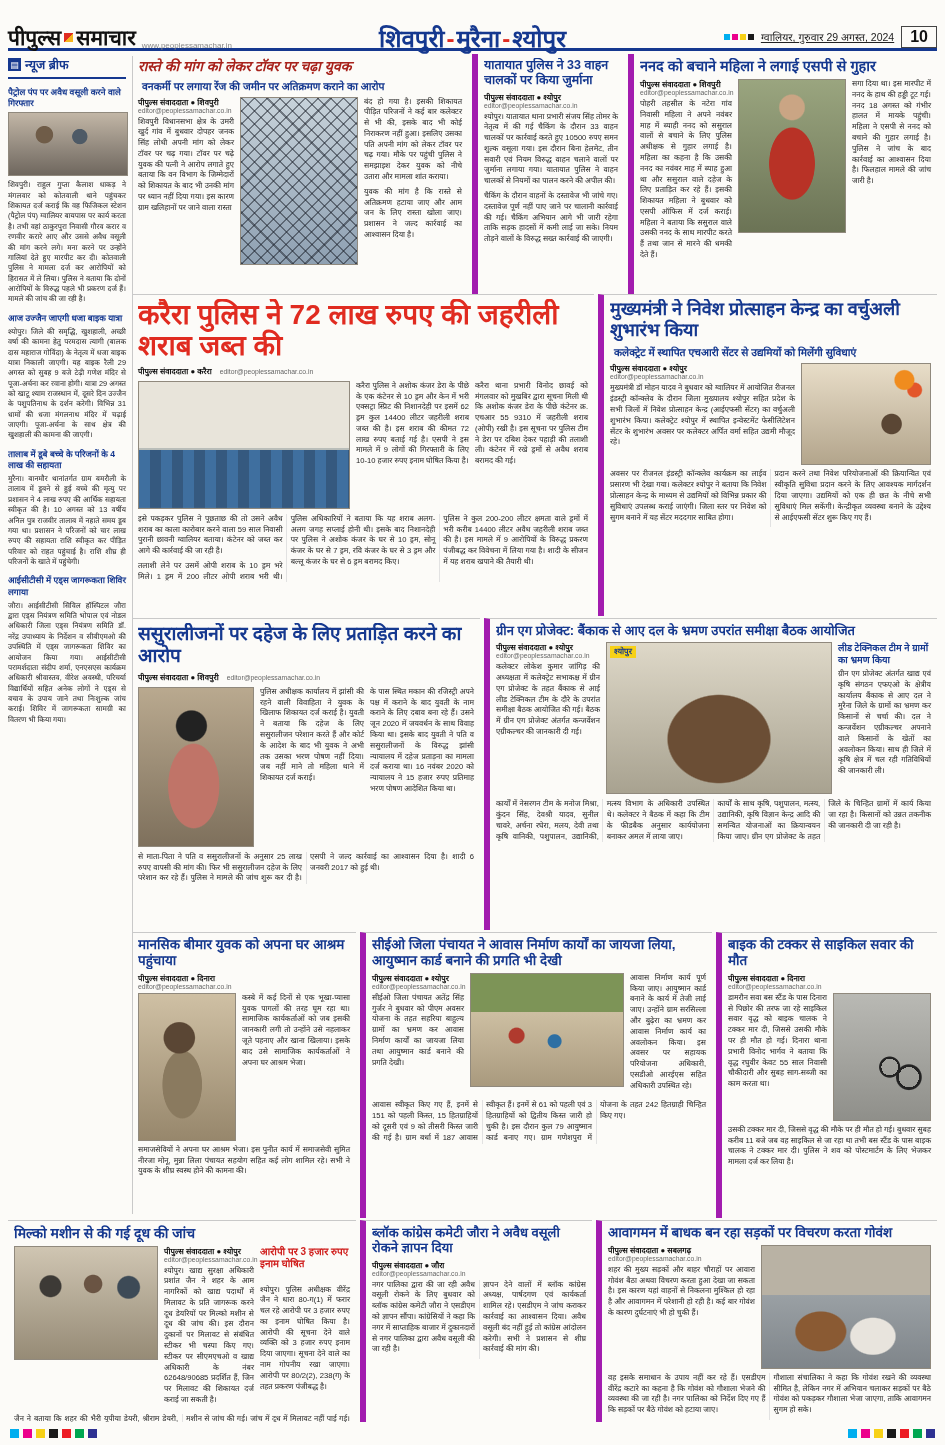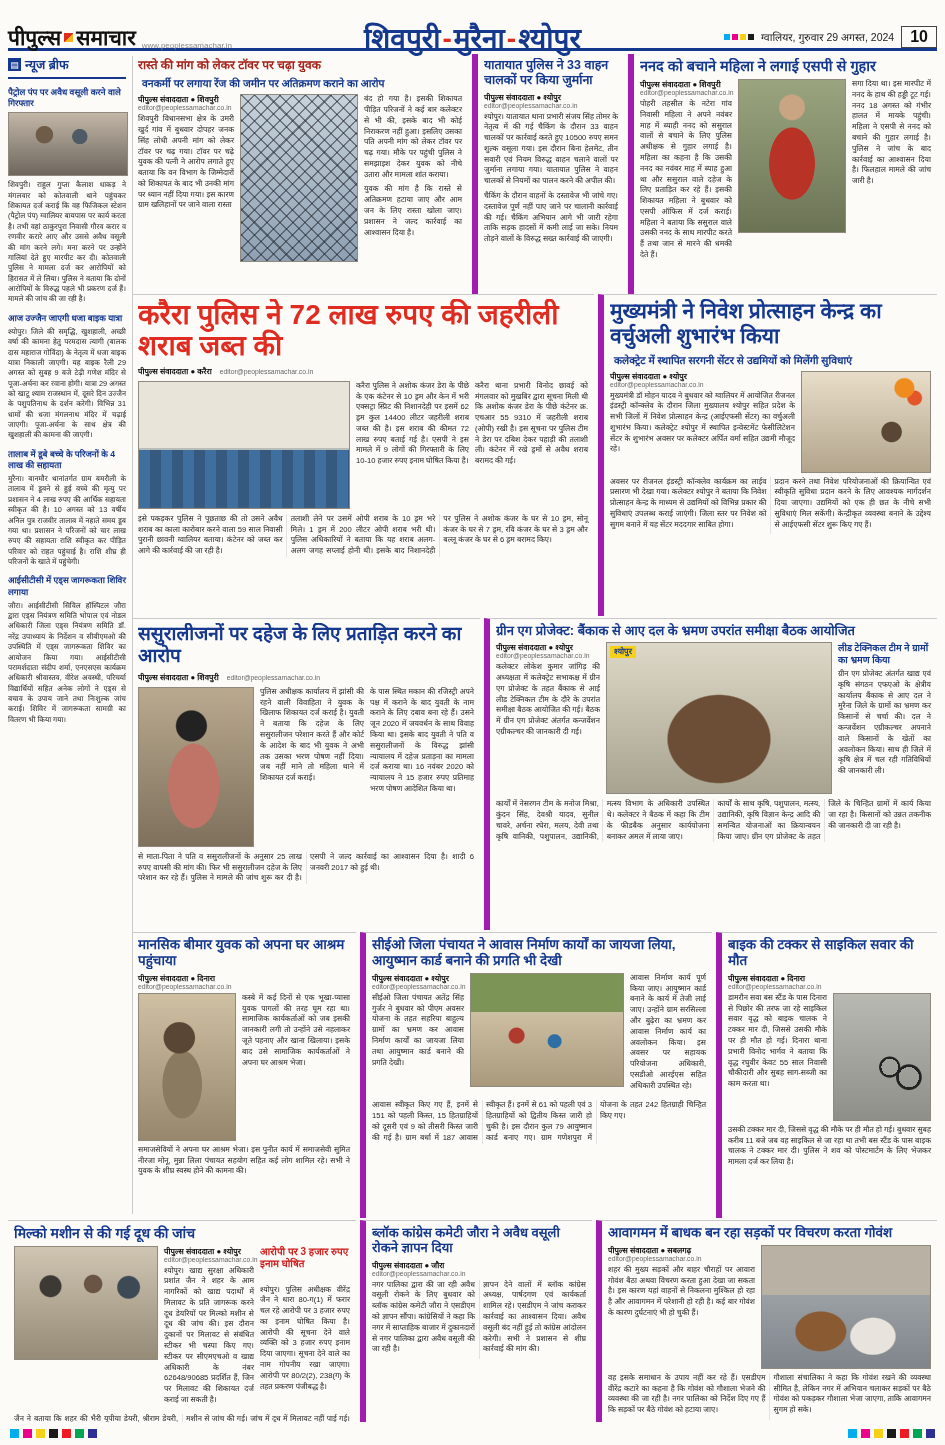--- a/index.html
+++ b/index.html
@@ -4,26 +4,26 @@
 <style>
   html,body{margin:0;padding:0;background:#e9e7e2;}
   .page{position:relative;width:945px;height:1445px;background:#fcfbf8;margin:0 auto;
         font-family:"Liberation Sans","DejaVu Sans",sans-serif;overflow:hidden;}
 
   
   .header{position:absolute;left:8px;top:5px;right:8px;height:40px;display:flex;align-items:center;margin-top:12px;}
   .logo{font-size:21px;font-weight:bold;color:#111;display:flex;align-items:center;gap:3px;z-index:2;}
   .logo-dot{width:9px;height:9px;background:linear-gradient(135deg,#e02b20 50%,#f6b51d 50%);display:inline-block;}
   .website{font-size:8px;color:#888;margin-left:6px;align-self:flex-end;padding-bottom:7px;z-index:2;}
-  .edition{position:absolute;left:0;right:0;text-align:center;font-size:28px;font-weight:bold;color:#15388f;}
+  .edition{position:absolute;left:0;right:0;text-align:center;font-size:24px;font-weight:bold;color:#15388f;}
   .edition .sep{color:#e02b20;padding:0 2px;}
   .header-right{margin-left:auto;display:flex;align-items:center;gap:7px;z-index:2;}
   .minimarks{display:flex;gap:2px;}
   .mm{width:6px;height:6px;display:inline-block;}
-  .dateline{font-size:10.5px;color:#222;}
+  .dateline{font-size:10.5px;color:#222;text-decoration:underline;}
   .pagenum{border:1.5px solid #444;padding:1px 8px;font-size:16px;font-weight:bold;color:#111;}
   .header-rule{position:absolute;left:8px;right:8px;top:48px;height:2.5px;background:#15388f;}
 
   
   .sidebar{position:absolute;left:8px;top:56px;width:118px;height:1158px;padding-right:6px;
            border-right:1px solid #c9c9c9;overflow:hidden;box-sizing:content-box;}
   .brief-header{display:flex;align-items:center;gap:4px;color:#15388f;font-weight:bold;font-size:12.5px;
                 border-bottom:2px solid #15388f;padding-bottom:4px;}
   .brief-icon{width:13px;height:13px;background:#15388f;color:#fff;font-size:9px;display:flex;
               align-items:center;justify-content:center;flex:none;}
@@ -145,21 +145,21 @@
       <div class="brief-title">तालाब में डूबे बच्चे के परिजनों के 4 लाख की सहायता</div>
       <div class="brief-body">मुरैना। बानमौर थानांतर्गत ग्राम बमरौली के तालाब में डूबने से हुई बच्चे की मृत्यु पर प्रशासन ने 4 लाख रुपए की आर्थिक सहायता स्वीकृत की है। 10 अगस्त को 13 वर्षीय अनिल पुत्र राजवीर तालाब में नहाते समय डूब गया था। प्रशासन ने परिजनों को चार लाख रुपए की सहायता राशि स्वीकृत कर पीड़ित परिवार को राहत पहुंचाई है। राशि शीघ्र ही परिजनों के खाते में पहुंचेगी।</div>
     </div>
     <div>
       <div class="brief-title">आईसीटीसी में एड्स जागरूकता शिविर लगाया</div>
       <div class="brief-body">जौरा। आईसीटीसी सिविल हॉस्पिटल जौरा द्वारा एड्स नियंत्रण समिति भोपाल एवं नोडल अधिकारी जिला एड्स नियंत्रण समिति डॉ. नरेंद्र उपाध्याय के निर्देशन व सीबीएमओ की उपस्थिति में एड्स जागरूकता शिविर का आयोजन किया गया। आईसीटीसी परामर्शदाता संदीप शर्मा, एनएसएस कार्यक्रम अधिकारी श्रीवास्तव, वीरेश अवस्थी, परिचर्या विद्यार्थियों सहित अनेक लोगों ने एड्स से बचाव के उपाय जाने तथा निःशुल्क जांच कराई। शिविर में जागरूकता सामग्री का वितरण भी किया गया।</div>
     </div>
   </div>
 
   <div class="article" style="left:132px;top:54px;width:336px;height:240px;">
-    <div class="hl hl-maroon" style="font-size:12px;">रास्ते की मांग को लेकर टॉवर पर चढ़ा युवक</div>
+    <div class="hl hl-maroon" style="font-size:14px;font-style:italic;">रास्ते की मांग को लेकर टॉवर पर चढ़ा युवक</div>
     <div class="kicker">वनकर्मी पर लगाया रेंज की जमीन पर अतिक्रमण कराने का आरोप</div>
     <div class="frow">
       <div class="fcol" style="flex:0 0 96px;">
         <div class="byline">पीपुल्स संवाददाता ● शिवपुरी</div>
         <div class="email">editor@peoplessamachar.co.in</div>
         <p class="bp bt8">शिवपुरी विधानसभा क्षेत्र के उमरी खुर्द गांव में बुधवार दोपहर जनक सिंह लोधी अपनी मांग को लेकर टॉवर पर चढ़ गया। टॉवर पर चढ़े युवक की पत्नी ने आरोप लगाते हुए बताया कि वन विभाग के जिम्मेदारों को शिकायत के बाद भी उनकी मांग पर ध्यान नहीं दिया गया। इस कारण ग्राम खलिहानों पर जाने वाला रास्ता</p>
       </div>
       <div class="photo ph-tower" style="width:116px;height:166px;"></div>
       <div class="fcol">
         <p class="bp bt8">बंद हो गया है। इसकी शिकायत पीड़ित परिजनों ने कई बार कलेक्टर से भी की, इसके बाद भी कोई निराकरण नहीं हुआ। इसलिए उसका पति अपनी मांग को लेकर टॉवर पर चढ़ गया। मौके पर पहुंची पुलिस ने समझाइश देकर युवक को नीचे उतारा और मामला शांत कराया।</p>
@@ -202,26 +202,27 @@
       <div class="fcol">
         <p class="bp bt8">करैरा पुलिस ने अशोक कंजर डेरा के पीछे के एक कंटेनर से 10 ड्रम और केन में भरी एक्सट्रा स्प्रिट की निशानदेही पर इसमें 62 ड्रम कुल 14400 लीटर जहरीली शराब जब्त की है। इस शराब की कीमत 72 लाख रुपए बताई गई है। एसपी ने इस मामले में 9 लोगों की गिरफ्तारी के लिए 10-10 हजार रुपए इनाम घोषित किया है।</p>
       </div>
       <div class="fcol">
         <p class="bp bt8">करैरा थाना प्रभारी विनोद छावई को मंगलवार को मुखबिर द्वारा सूचना मिली थी कि अशोक कंजर डेरा के पीछे कंटेनर क्र. एचआर 55 9310 में जहरीली शराब (ओपी) रखी है। इस सूचना पर पुलिस टीम ने डेरा पर दबिश देकर पहाड़ी की तलाशी ली। कंटेनर में रखे ड्रमों से अवैध शराब बरामद की गई।</p>
       </div>
     </div>
     <div class="bt8 cols3" style="margin-top:5px;">
       <p class="bp">इसे पकड़कर पुलिस ने पूछताछ की तो उसने अवैध शराब का काला कारोबार करने वाला 59 साल निवासी पुरानी छावनी ग्वालियर बताया। कंटेनर को जब्त कर आगे की कार्रवाई की जा रही है।</p>
       <p class="bp">तलाशी लेने पर उसमें ओपी शराब के 10 ड्रम भरे मिले। 1 ड्रम में 200 लीटर ओपी शराब भरी थी। पुलिस अधिकारियों ने बताया कि यह शराब अलग-अलग जगह सप्लाई होनी थी। इसके बाद निशानदेही पर पुलिस ने अशोक कंजर के घर से 10 ड्रम, सोनू कंजर के घर से 7 ड्रम, रवि कंजर के घर से 3 ड्रम और बल्लू कंजर के घर से 6 ड्रम बरामद किए।</p>
+      <p class="bp">पुलिस ने कुल 200-200 लीटर क्षमता वाले ड्रमों में भरी करीब 14400 लीटर अवैध जहरीली शराब जब्त की है। इस मामले में 9 आरोपियों के विरुद्ध प्रकरण पंजीबद्ध कर विवेचना में लिया गया है। शादी के सीजन में यह शराब खपाने की तैयारी थी।</p>
     </div>
   </div>
 
   <div class="article bt bl" style="left:598px;top:294px;width:339px;height:322px;">
-    <div class="hl" style="font-size:21px;">मुख्यमंत्री ने निवेश प्रोत्साहन केन्द्र का वर्चुअली शुभारंभ किया</div>
-    <div class="kicker">कलेक्ट्रेट में स्थापित सरगनी सेंटर से उद्यमियों को मिलेंगी सुविधाएं</div>
+    <div class="hl" style="font-size:18px;">मुख्यमंत्री ने निवेश प्रोत्साहन केन्द्र का वर्चुअली शुभारंभ किया</div>
+    <div class="kicker">कलेक्ट्रेट में स्थापित एचआरी सेंटर से उद्यमियों को मिलेंगी सुविधाएं</div>
     <div class="frow">
       <div class="fcol">
         <div class="byline">पीपुल्स संवाददाता ● श्योपुर</div>
         <div class="email">editor@peoplessamachar.co.in</div>
         <p class="bp bt8">मुख्यमंत्री डॉ मोहन यादव ने बुधवार को ग्वालियर में आयोजित रीजनल इंडस्ट्री कॉन्क्लेव के दौरान जिला मुख्यालय श्योपुर सहित प्रदेश के सभी जिलों में निवेश प्रोत्साहन केन्द्र (आईएफसी सेंटर) का वर्चुअली शुभारंभ किया। कलेक्ट्रेट श्योपुर में स्थापित इन्वेस्टमेंट फेसीलिटेशन सेंटर के शुभारंभ अवसर पर कलेक्टर अर्पित वर्मा सहित उद्यमी मौजूद रहे।</p>
       </div>
       <div class="photo ph-office" style="width:128px;height:100px;"></div>
     </div>
     <div class="bt8 cols2" style="margin-top:4px;">
       <p class="bp">अवसर पर रीजनल इंडस्ट्री कॉन्क्लेव कार्यक्रम का लाईव प्रसारण भी देखा गया। कलेक्टर श्योपुर ने बताया कि निवेश प्रोत्साहन केन्द्र के माध्यम से उद्यमियों को विभिन्न प्रकार की सुविधाएं उपलब्ध कराई जाएंगी। जिला स्तर पर निवेश को सुगम बनाने में यह सेंटर मददगार साबित होगा।</p>

